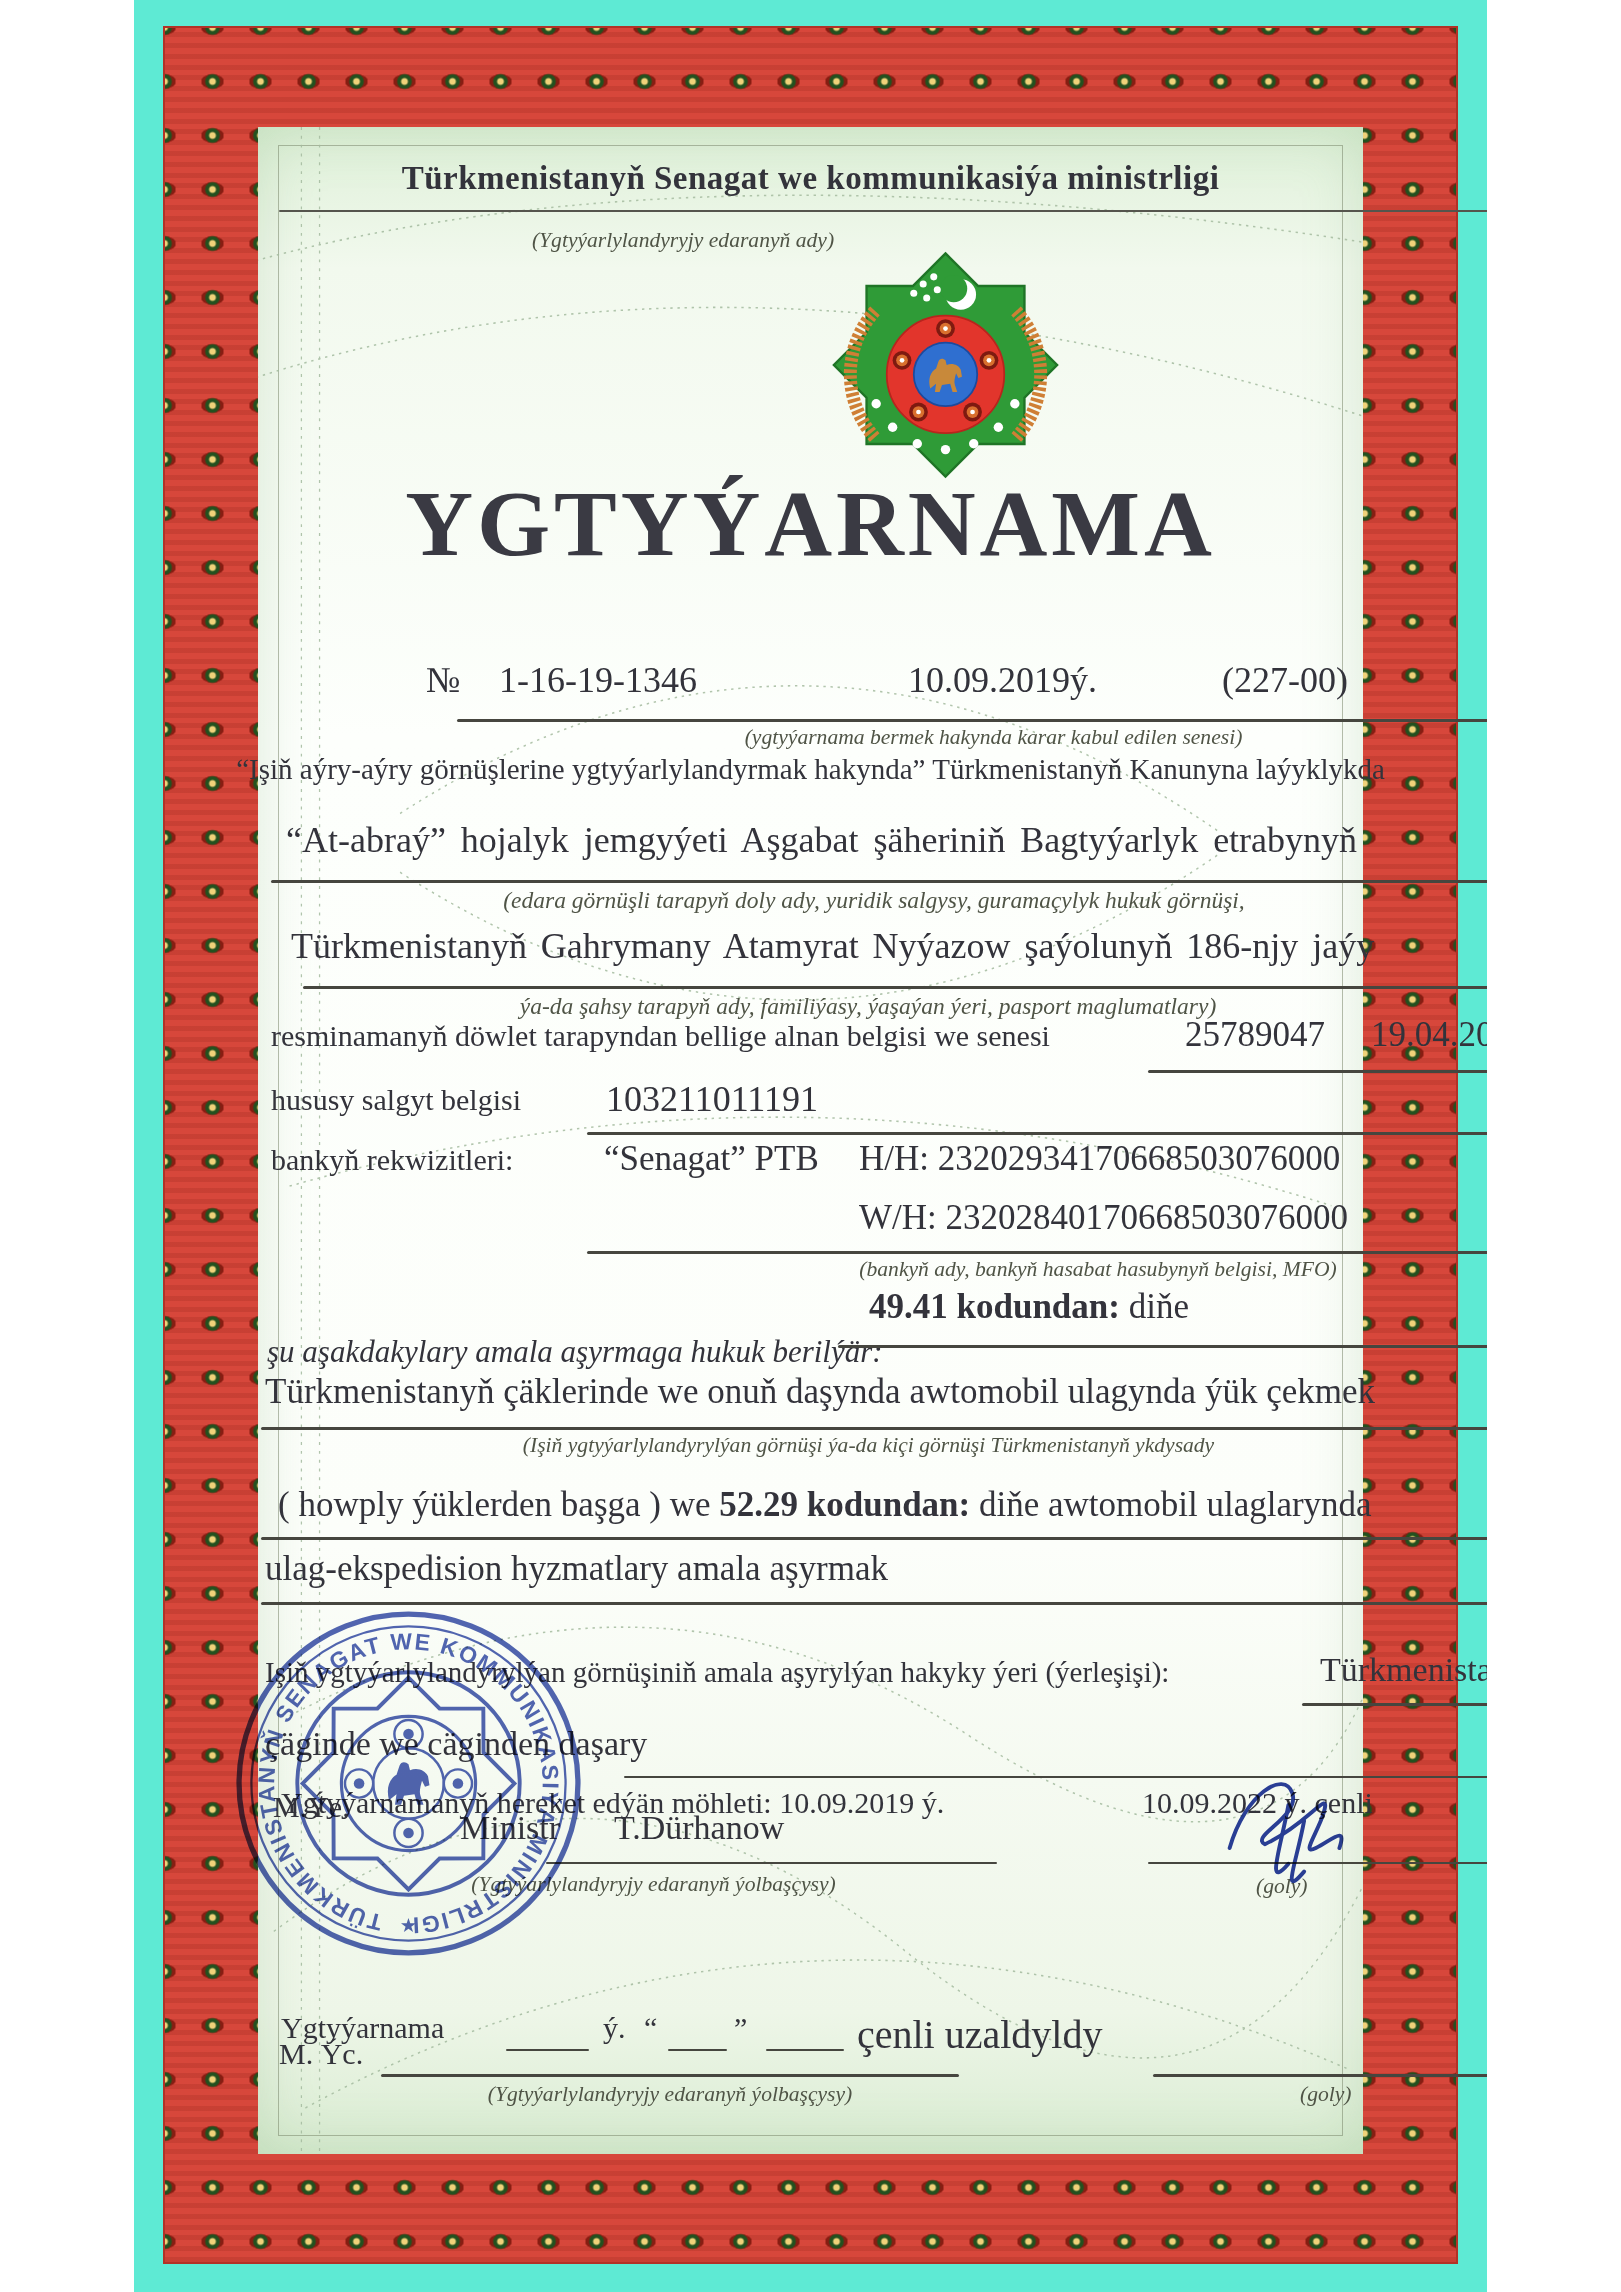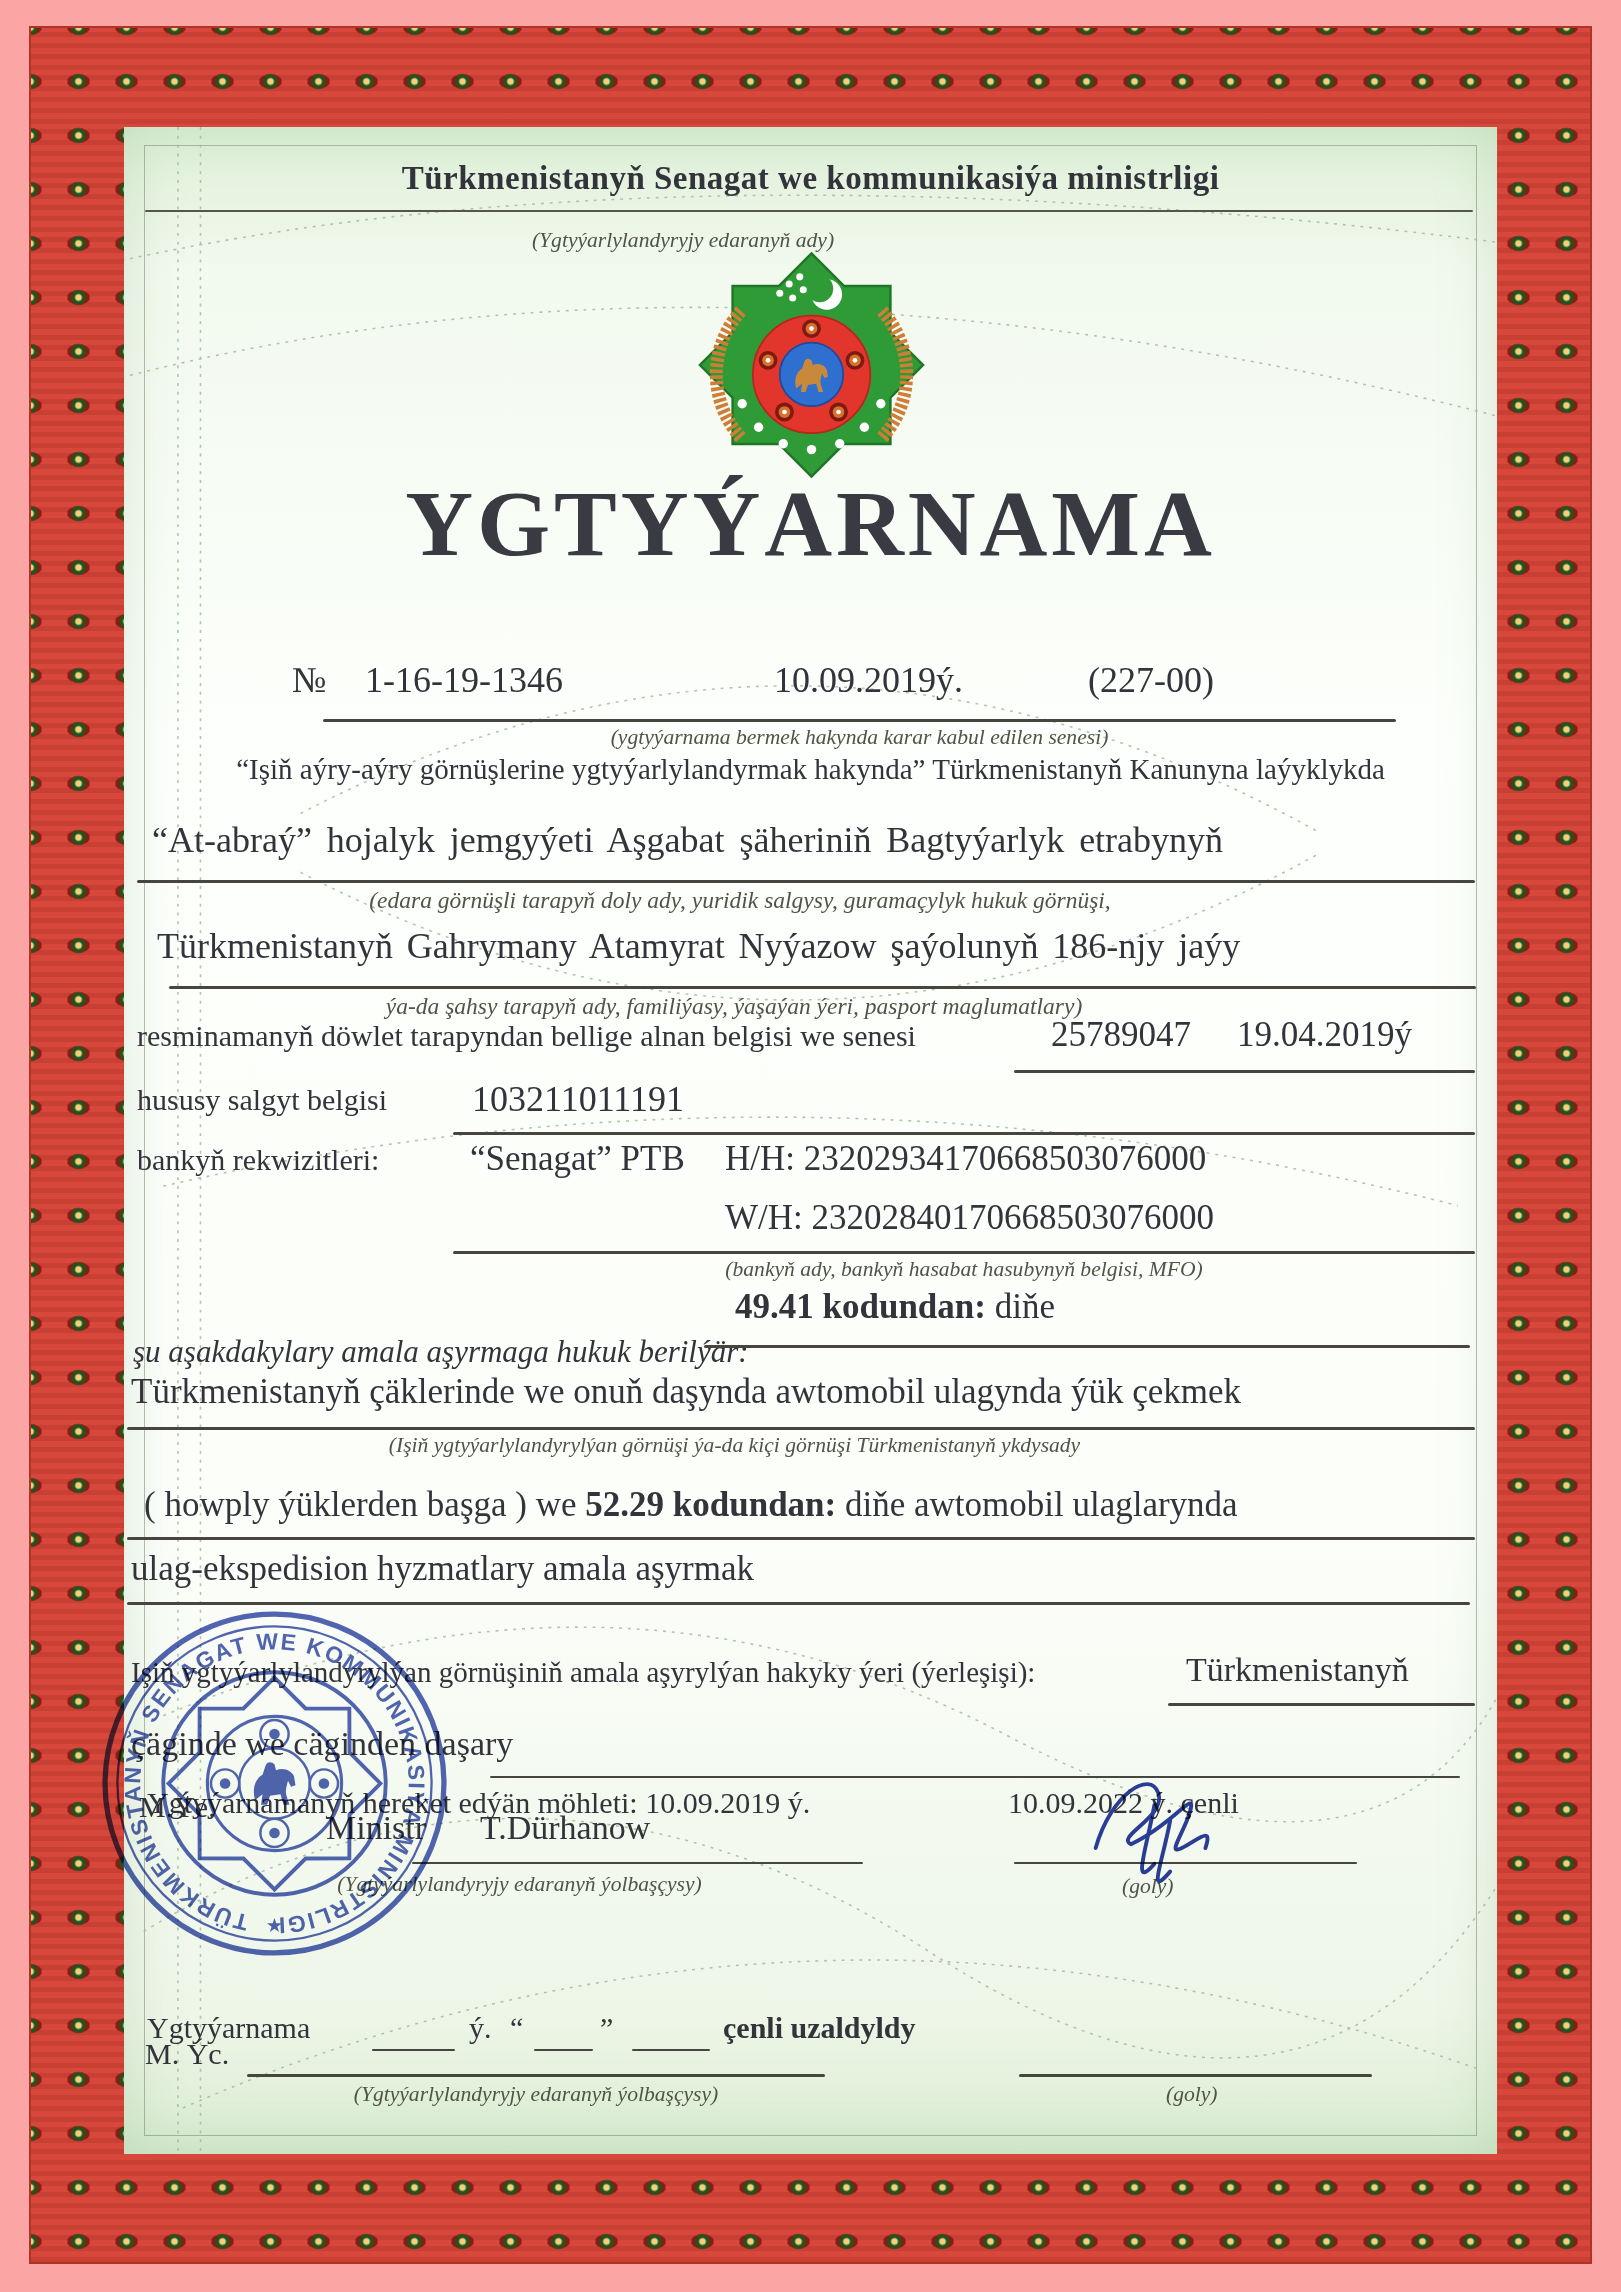--- a/index.html
+++ b/index.html
@@ -1,16 +1,16 @@
 <!DOCTYPE html>
 <html><head>
 <meta charset="utf-8">
 <style>
   html,body{margin:0;padding:0;background:#ffffff;}
-  .doc{position:relative;width:1621px;height:2293px;margin:0 auto;background:#fca5a5;overflow:hidden;
+  .doc{position:relative;width:1353px;height:2293px;margin:0 auto;background:#5eead4;overflow:hidden;
        font-family:"Liberation Serif","DejaVu Serif",serif;color:#34343c;}
   .doc *{box-sizing:border-box;}
   
   .border-frame{position:absolute;left:29px;top:25.5px;right:29px;bottom:29px;
     background-color:#d7473b;
     background-image:
       radial-gradient(circle, #f0d279 0 2.9px, rgba(0,0,0,0) 3.9px),
       radial-gradient(circle, #23511f 0 6.9px, rgba(0,0,0,0) 7.8px),
       radial-gradient(ellipse 18.6px 11.8px, #871d12 0 60%, rgba(0,0,0,0) 62%),
       repeating-linear-gradient(0deg, rgba(122,24,14,.16) 0 4.9px, rgba(0,0,0,0) 4.9px 10.8px);
@@ -224,21 +224,21 @@
     <text x="100" y="184" text-anchor="middle" font-size="11" fill="#3a50ab">★</text>
   </svg>
 
   <div class="row" style="left:147px;top:2011px;font-size:30px;">Ygtyýarnama</div>
   <div class="rule thin" style="left:372px;top:2049px;width:83px;"></div>
   <div class="row" style="left:469px;top:2011px;font-size:30px;">ý.</div>
   <div class="row" style="left:510px;top:2011px;font-size:30px;">“</div>
   <div class="rule thin" style="left:534px;top:2049px;width:59px;"></div>
   <div class="row" style="left:600px;top:2011px;font-size:30px;">”</div>
   <div class="rule thin" style="left:632px;top:2049px;width:78px;"></div>
-  <div class="row" style="left:723px;top:2011px;font-size:30px;font-weight:bold;">çenli uzaldyldy</div>
+  <div class="row" style="left:723px;top:2011px;font-size:40px;">çenli uzaldyldy</div>
 
   <div class="row" style="left:145px;top:2037px;font-size:30px;">M. Ýc.</div>
   <div class="rule" style="left:247px;top:2074px;width:578px;"></div>
   <div class="rule" style="left:1019px;top:2074px;width:353px;"></div>
   <div class="cap" style="left:247px;top:2082px;width:578px;text-align:center;">(Ygtyýarlylandyryjy edaranyň ýolbaşçysy)</div>
   <div class="cap" style="left:1166px;top:2082px;">(goly)</div>
 
 </div>
 
 

